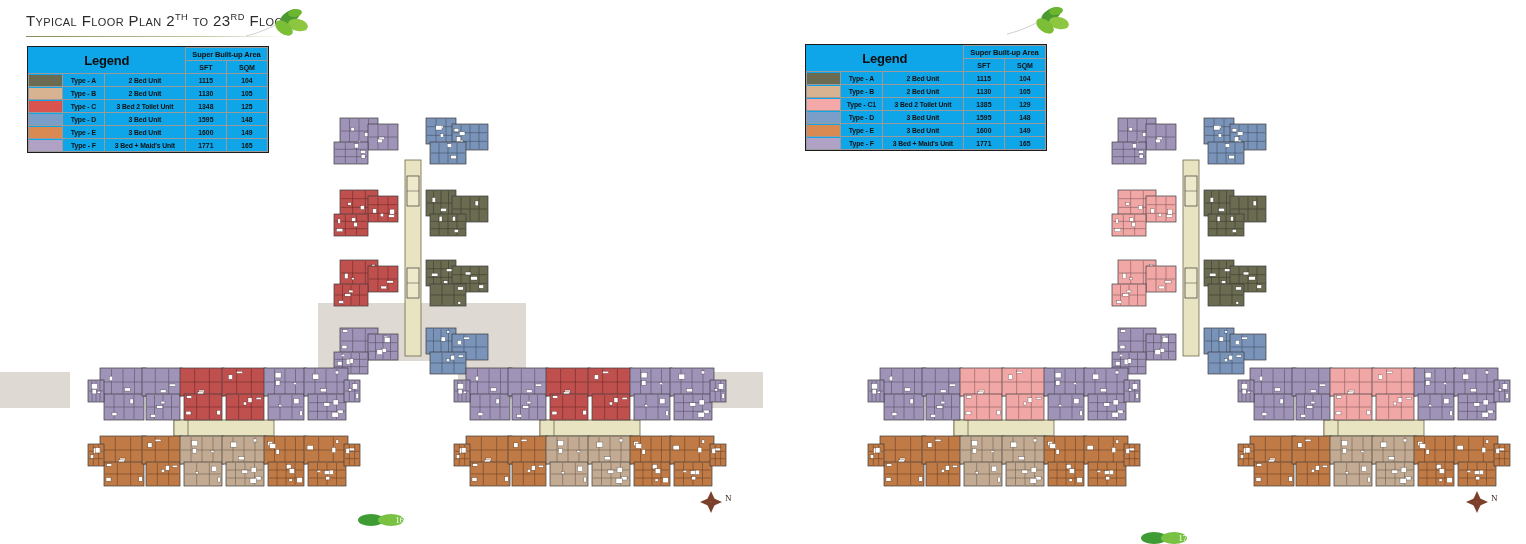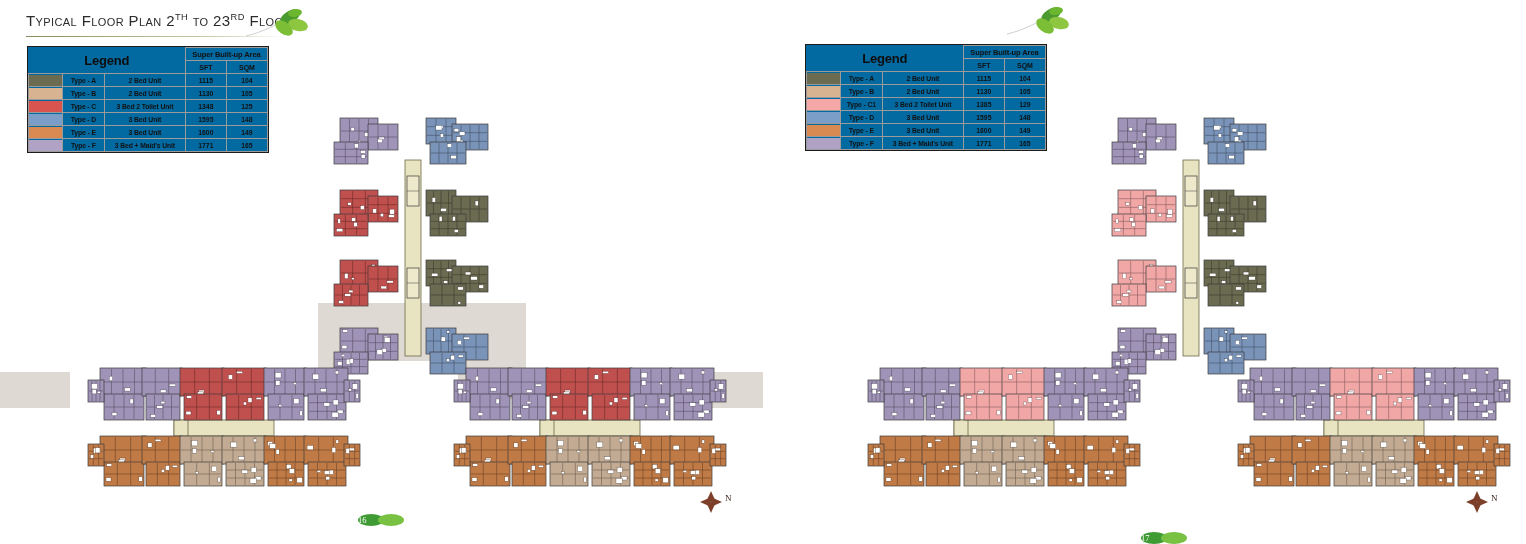--- a/index.html
+++ b/index.html
@@ -64,21 +64,21 @@
   .leaf-sprig {
     position: absolute;
     width: 62px;
     height: 34px;
   }
 
   
   .legend-wrap {
     position: absolute;
     border: 1.6px solid #1c1c1c;
-    background: #0369a1;
+    background: #0ea5e9;
   }
   .page-left .legend-wrap  { left: 27px; top: 46px; width: 240px; }
   .page-right .legend-wrap { left: 42px; top: 44px; width: 240px; }
 
   table.legend {
     border-collapse: collapse;
     width: 100%;
     font-size: 7px;
     color: #111;
   }
@@ -161,21 +161,21 @@
   }
   .page-left .pagenum  { left: 358px; top: 510px; }
   .page-right .pagenum { left: 378px; top: 528px; }
   .pagenum-text {
     position: absolute;
     left: 0;
     top: 0;
     width: 46px;
     height: 20px;
     line-height: 20px;
-    text-align: left;
+    text-align: right;
     font-size: 8.5px;
     color: #ffffff;
     font-family: "Liberation Serif", serif;
   }
 </style>
 </head>
 <body>
 
 <div class="page page-left">
 

